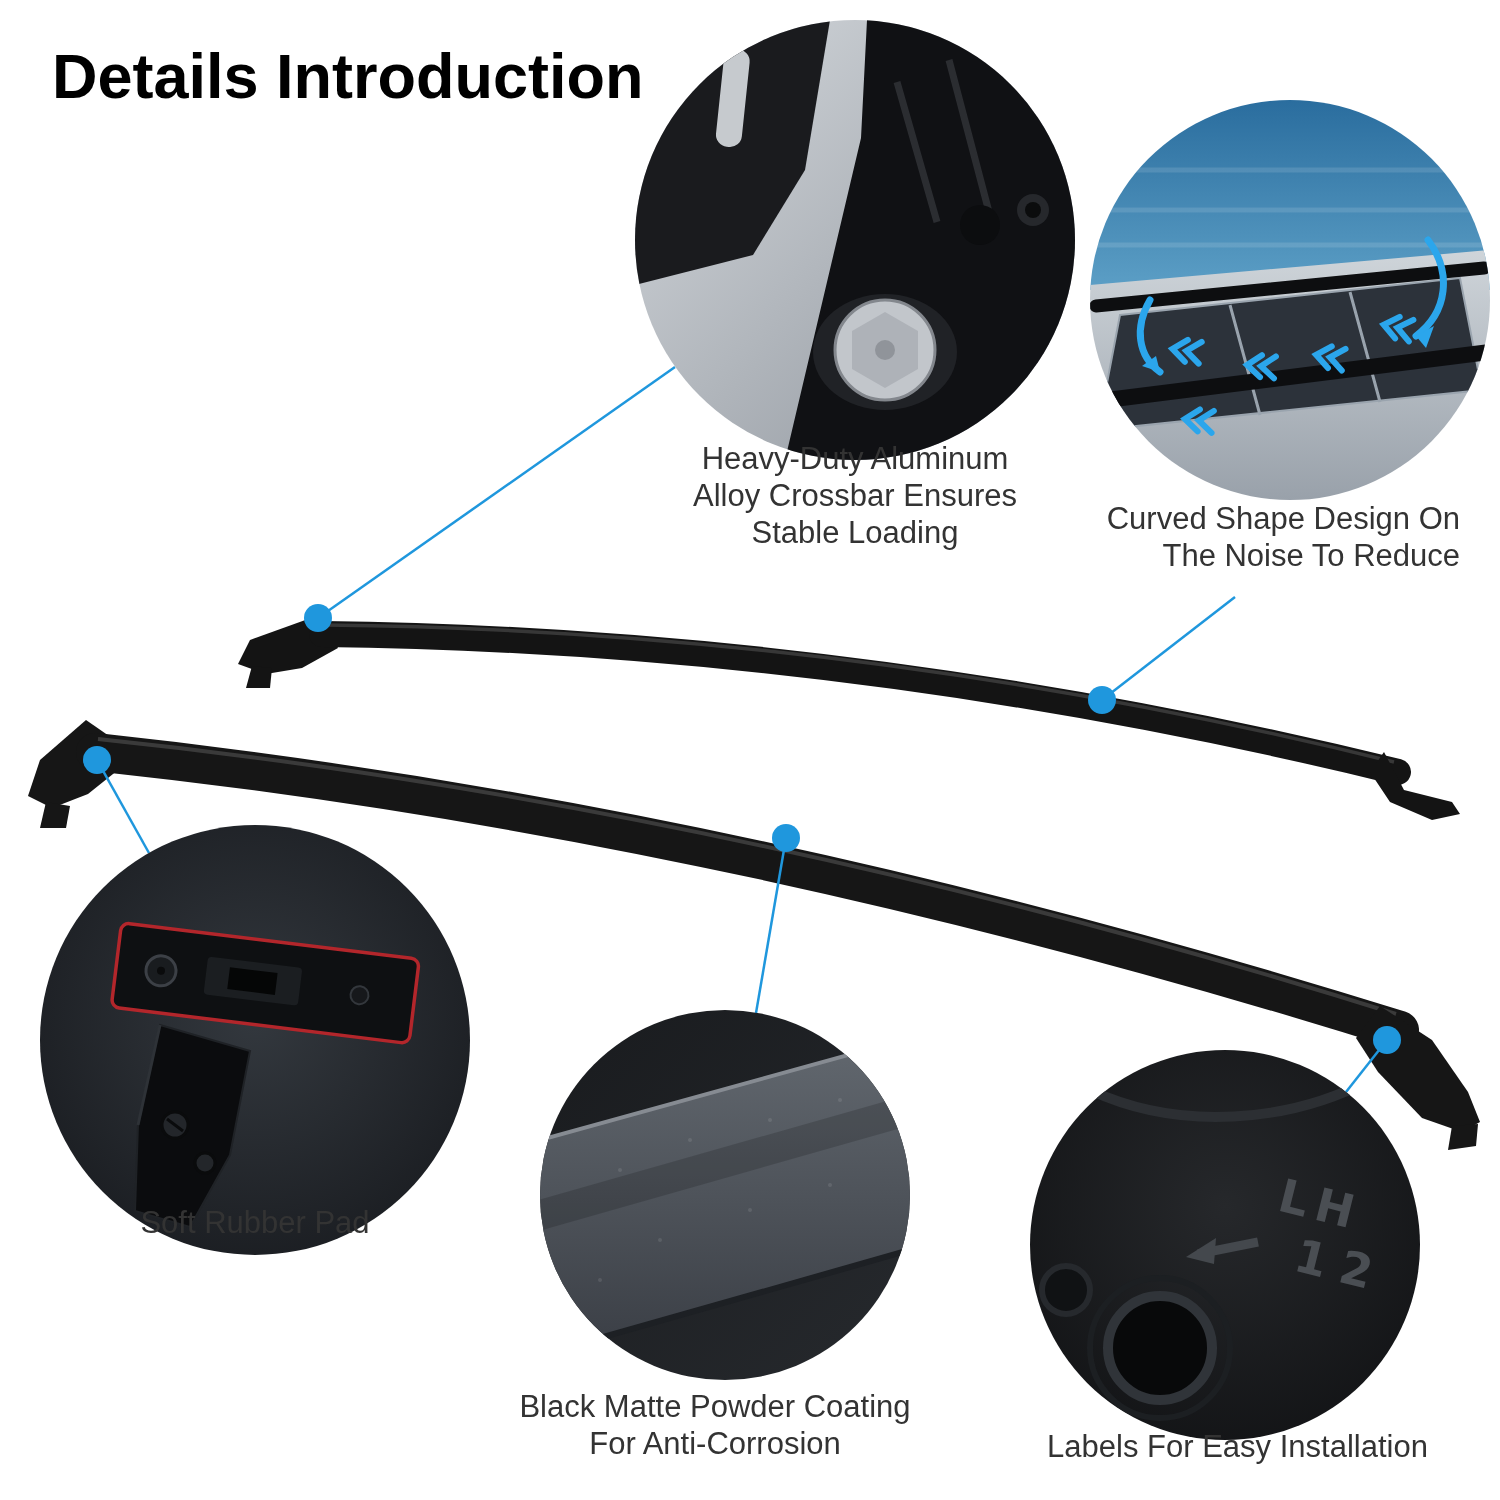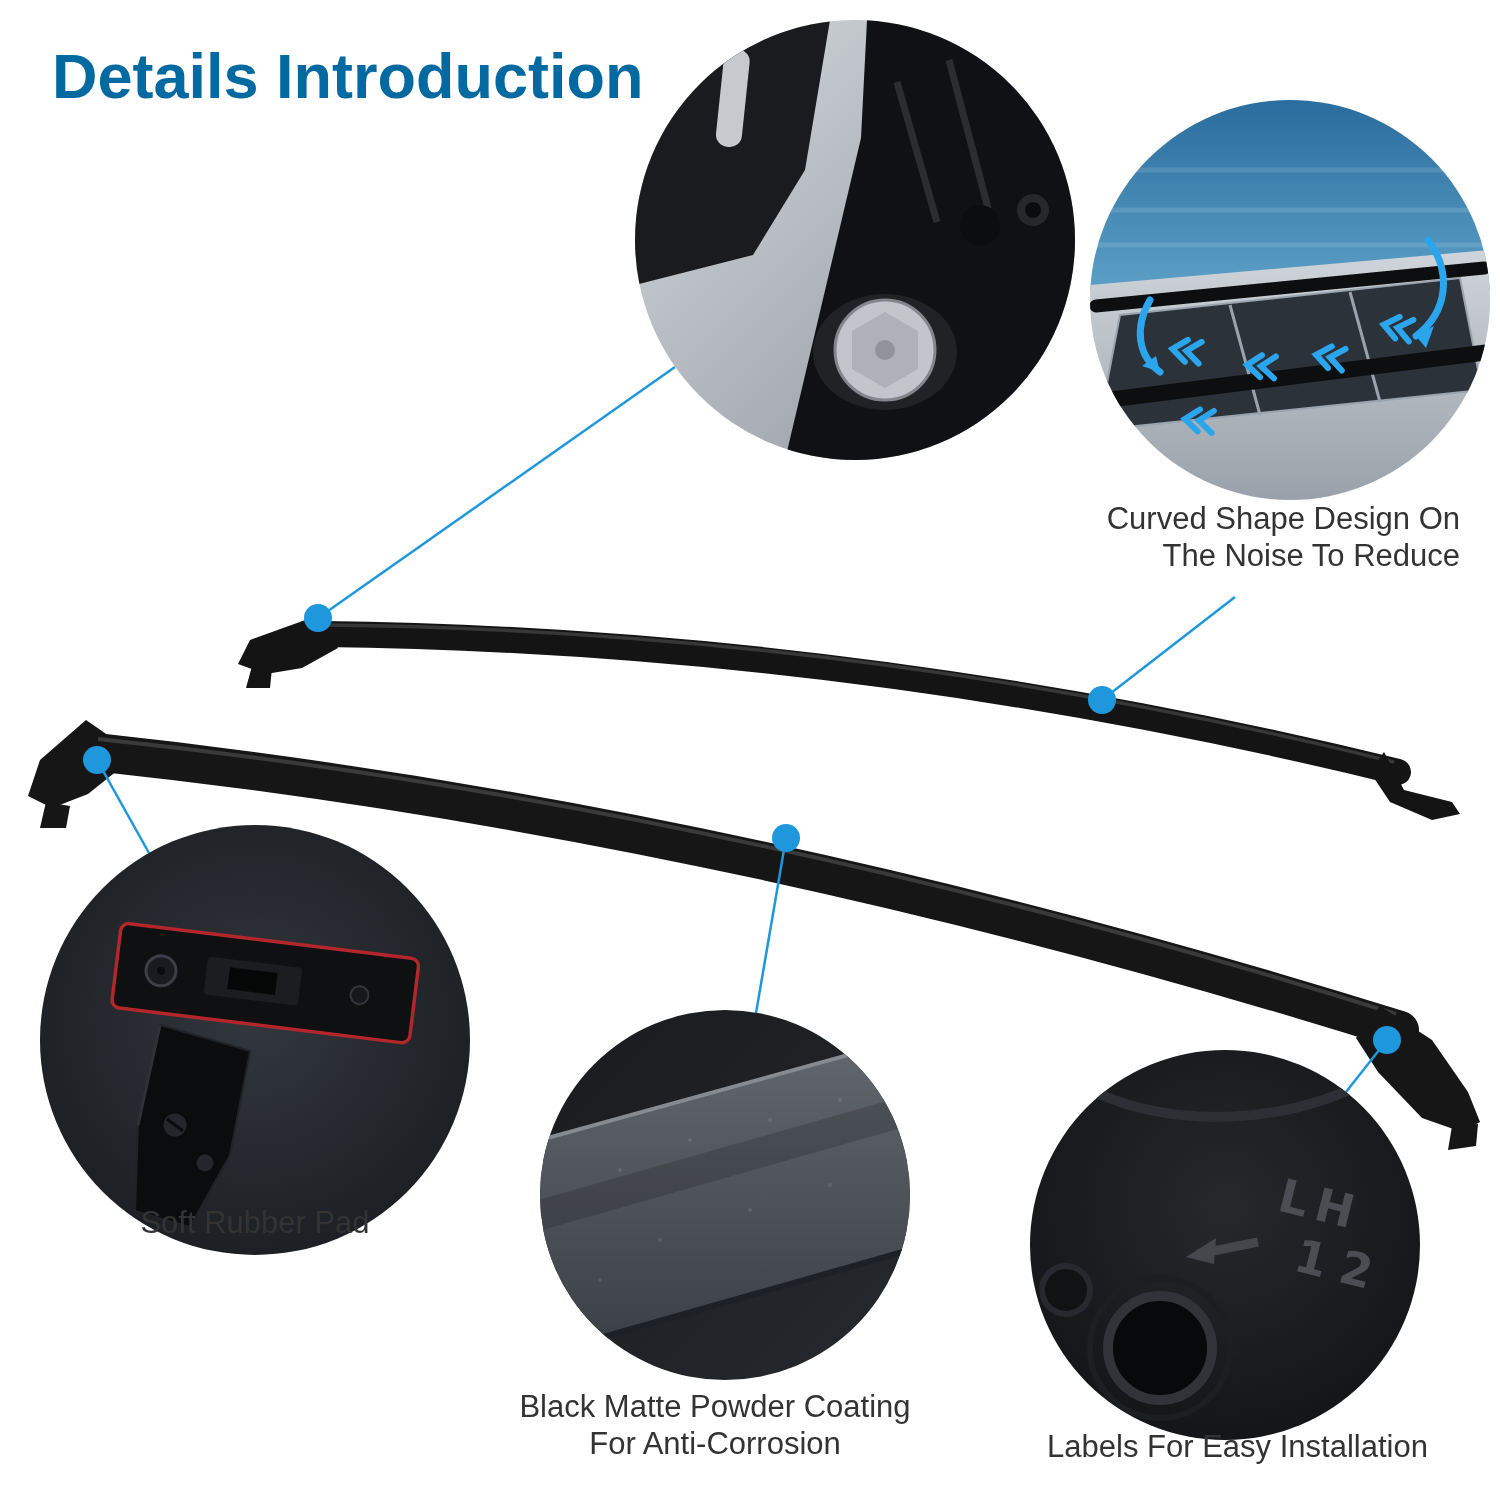--- a/index.html
+++ b/index.html
@@ -1,19 +1,19 @@
 <!DOCTYPE html>
 <html><head>
 <meta charset="utf-8">
 <style>
   html,body{margin:0;padding:0;background:#fff;}
   #canvas{position:relative;width:1500px;height:1500px;background:#fff;overflow:hidden;
           font-family:"Liberation Sans", sans-serif;}
   .title{position:absolute;left:52px;top:40px;margin:0;font-size:63px;font-weight:700;
-         color:#0369a1;letter-spacing:0px;}
+         color:#000000;letter-spacing:0px;}
   .overlay{position:absolute;left:0;top:0;width:1500px;height:1500px;}
   .inset{position:absolute;border-radius:50%;overflow:hidden;}
   .inset svg{display:block;width:100%;height:100%;}
   .inset-crossbar{left:635px;top:20px;width:440px;height:440px;}
   .inset-wind{left:1090px;top:100px;width:400px;height:400px;}
   .inset-pad{left:40px;top:825px;width:430px;height:430px;}
   .inset-coating{left:540px;top:1010px;width:370px;height:370px;}
   .inset-labels{left:1030px;top:1050px;width:390px;height:390px;}
   .caption{position:absolute;text-align:center;color:#333;font-size:31px;line-height:37px;}
   .caption-crossbar{left:645px;top:440px;width:420px;}
@@ -205,20 +205,25 @@
       <g>
         <line x1="168" y1="204" x2="228" y2="192" stroke="#44484d" stroke-width="9"></line>
         <polygon points="156,207 186,188 184,214" fill="#44484d"></polygon>
       </g>
       <circle cx="130" cy="298" r="70" fill="none" stroke="#1c1f22" stroke-width="6"></circle>
       <circle cx="130" cy="298" r="52" fill="#08090a" stroke="#303439" stroke-width="10"></circle>
       <circle cx="36" cy="240" r="24" fill="#101214" stroke="#26292d" stroke-width="6"></circle>
     </svg>
   </div>
 
+  <div class="caption caption-crossbar">
+    <div>Heavy-Duty Aluminum</div>
+    <div>Alloy Crossbar Ensures</div>
+    <div>Stable Loading</div>
+  </div>
 
   <div class="caption caption-wind">
     <div>Curved Shape Design On</div>
     <div>The Noise To Reduce</div>
   </div>
 
   <div class="caption caption-pad">
     <div>Soft Rubber Pad</div>
   </div>
 

